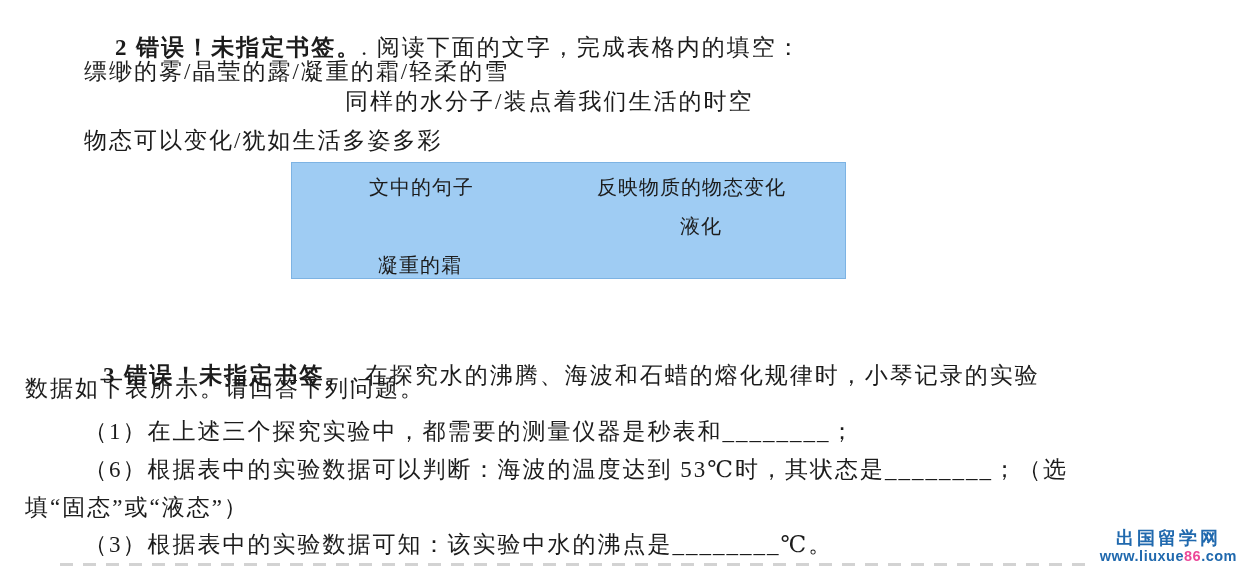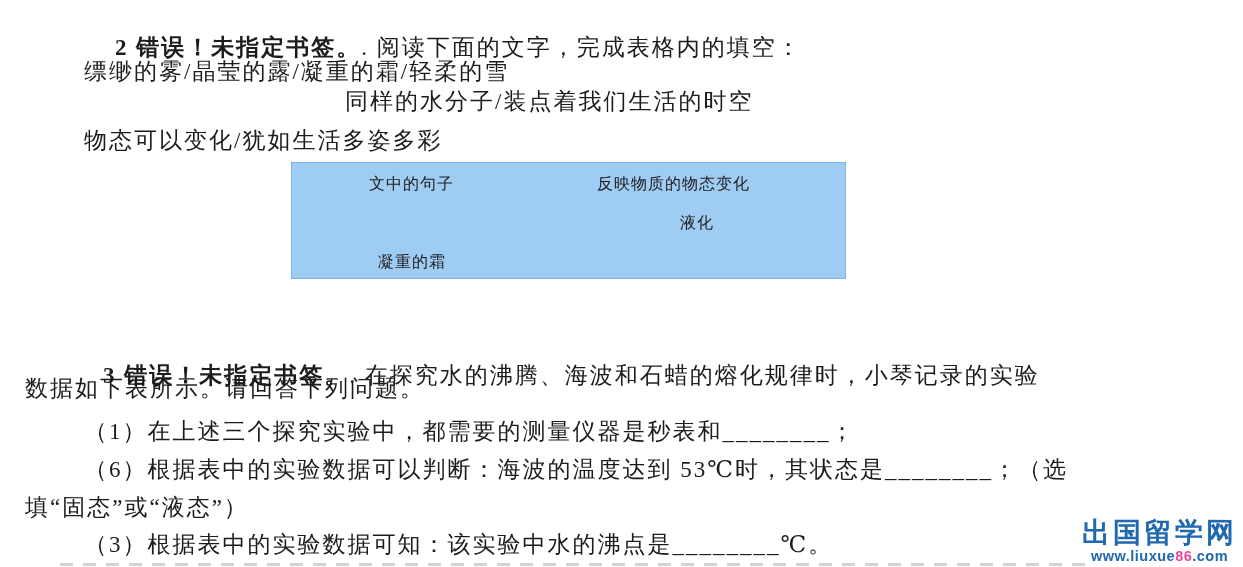--- a/index.html
+++ b/index.html
@@ -23,37 +23,37 @@
   .fill-table{
     position:absolute;
     left:291px;top:162px;
     width:555px;height:117px;
     background:#9fccf3;
     border:1px solid #7db3e3;
     box-sizing:border-box;
   }
   .fill-table .cell{
     position:absolute;
-    font-size:16px;
+    font-size:20px;
     letter-spacing:1px;
     white-space:pre;
   }
   .cell-c1h{left:77px;top:11px;}
   .cell-c2h{left:305px;top:11px;}
   .cell-r2c2{left:388px;top:50px;}
   .cell-r3c1{left:86px;top:89px;}
   .watermark{
     position:absolute;
     right:6px;bottom:4px;
     text-align:center;
     font-family:"Liberation Sans","DejaVu Sans",sans-serif;
     line-height:1;
   }
   .wm-name{
-    font-size:28px;
+    font-size:18px;
     font-weight:bold;
     color:#2069ae;
     letter-spacing:3px;
     white-space:pre;
   }
   .wm-url{
     font-size:14.5px;
     font-weight:bold;
     color:#2069ae;
     margin-top:2px;

